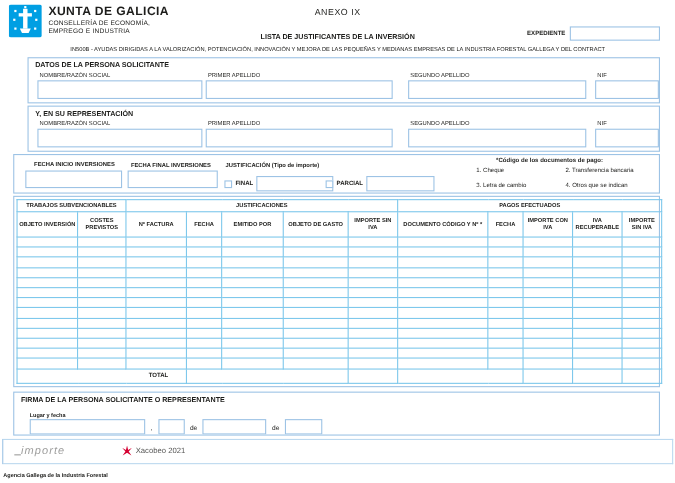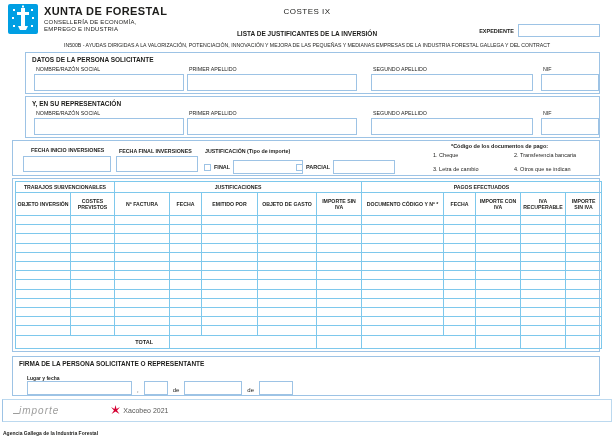--- a/index.html
+++ b/index.html
@@ -70,26 +70,26 @@
     <rect x="9" y="8" width="12" height="3" fill="#fff"></rect>
     <path d="M10 22 h10 l-2 4 h-6 z" fill="#fff"></path>
     <rect x="14" y="1.5" width="2" height="2" fill="#fff"></rect>
     <rect x="5" y="5" width="2" height="2" fill="#fff"></rect>
     <rect x="23" y="5" width="2" height="2" fill="#fff"></rect>
     <rect x="4" y="13" width="2" height="2" fill="#fff"></rect>
     <rect x="24" y="13" width="2" height="2" fill="#fff"></rect>
     <rect x="5" y="21" width="2" height="2" fill="#fff"></rect>
     <rect x="23" y="21" width="2" height="2" fill="#fff"></rect>
   </svg>
-  <div class="brand-name">XUNTA DE FORESTAL</div>
+  <div class="brand-name">XUNTA DE GALICIA</div>
   <div class="brand-dept">
     <div>CONSELLERÍA DE ECONOMÍA,</div>
     <div>EMPREGO E INDUSTRIA</div>
   </div>
-  <div class="annex">COSTES IX</div>
+  <div class="annex">ANEXO IX</div>
   <div class="expediente">
     <span class="expediente-label">EXPEDIENTE</span>
     <input class="expediente-input" type="text" value="" style="">
   </div>
   <div class="doc-title">LISTA DE JUSTIFICANTES DE LA INVERSIÓN</div>
   <div class="doc-subtitle">IN500B - AYUDAS DIRIGIDAS A LA VALORIZACIÓN, POTENCIACIÓN, INNOVACIÓN Y MEJORA DE LAS PEQUEÑAS Y MEDIANAS EMPRESAS DE LA INDUSTRIA FORESTAL GALLEGA Y DEL CONTRACT</div>
 
   <div class="box" style="top:52px; height:42px;">
     <div class="box-title">DATOS DE LA PERSONA SOLICITANTE</div>
     <span class="flabel" style="left:10px; top:13px;">NOMBRE/RAZÓN SOCIAL</span>

